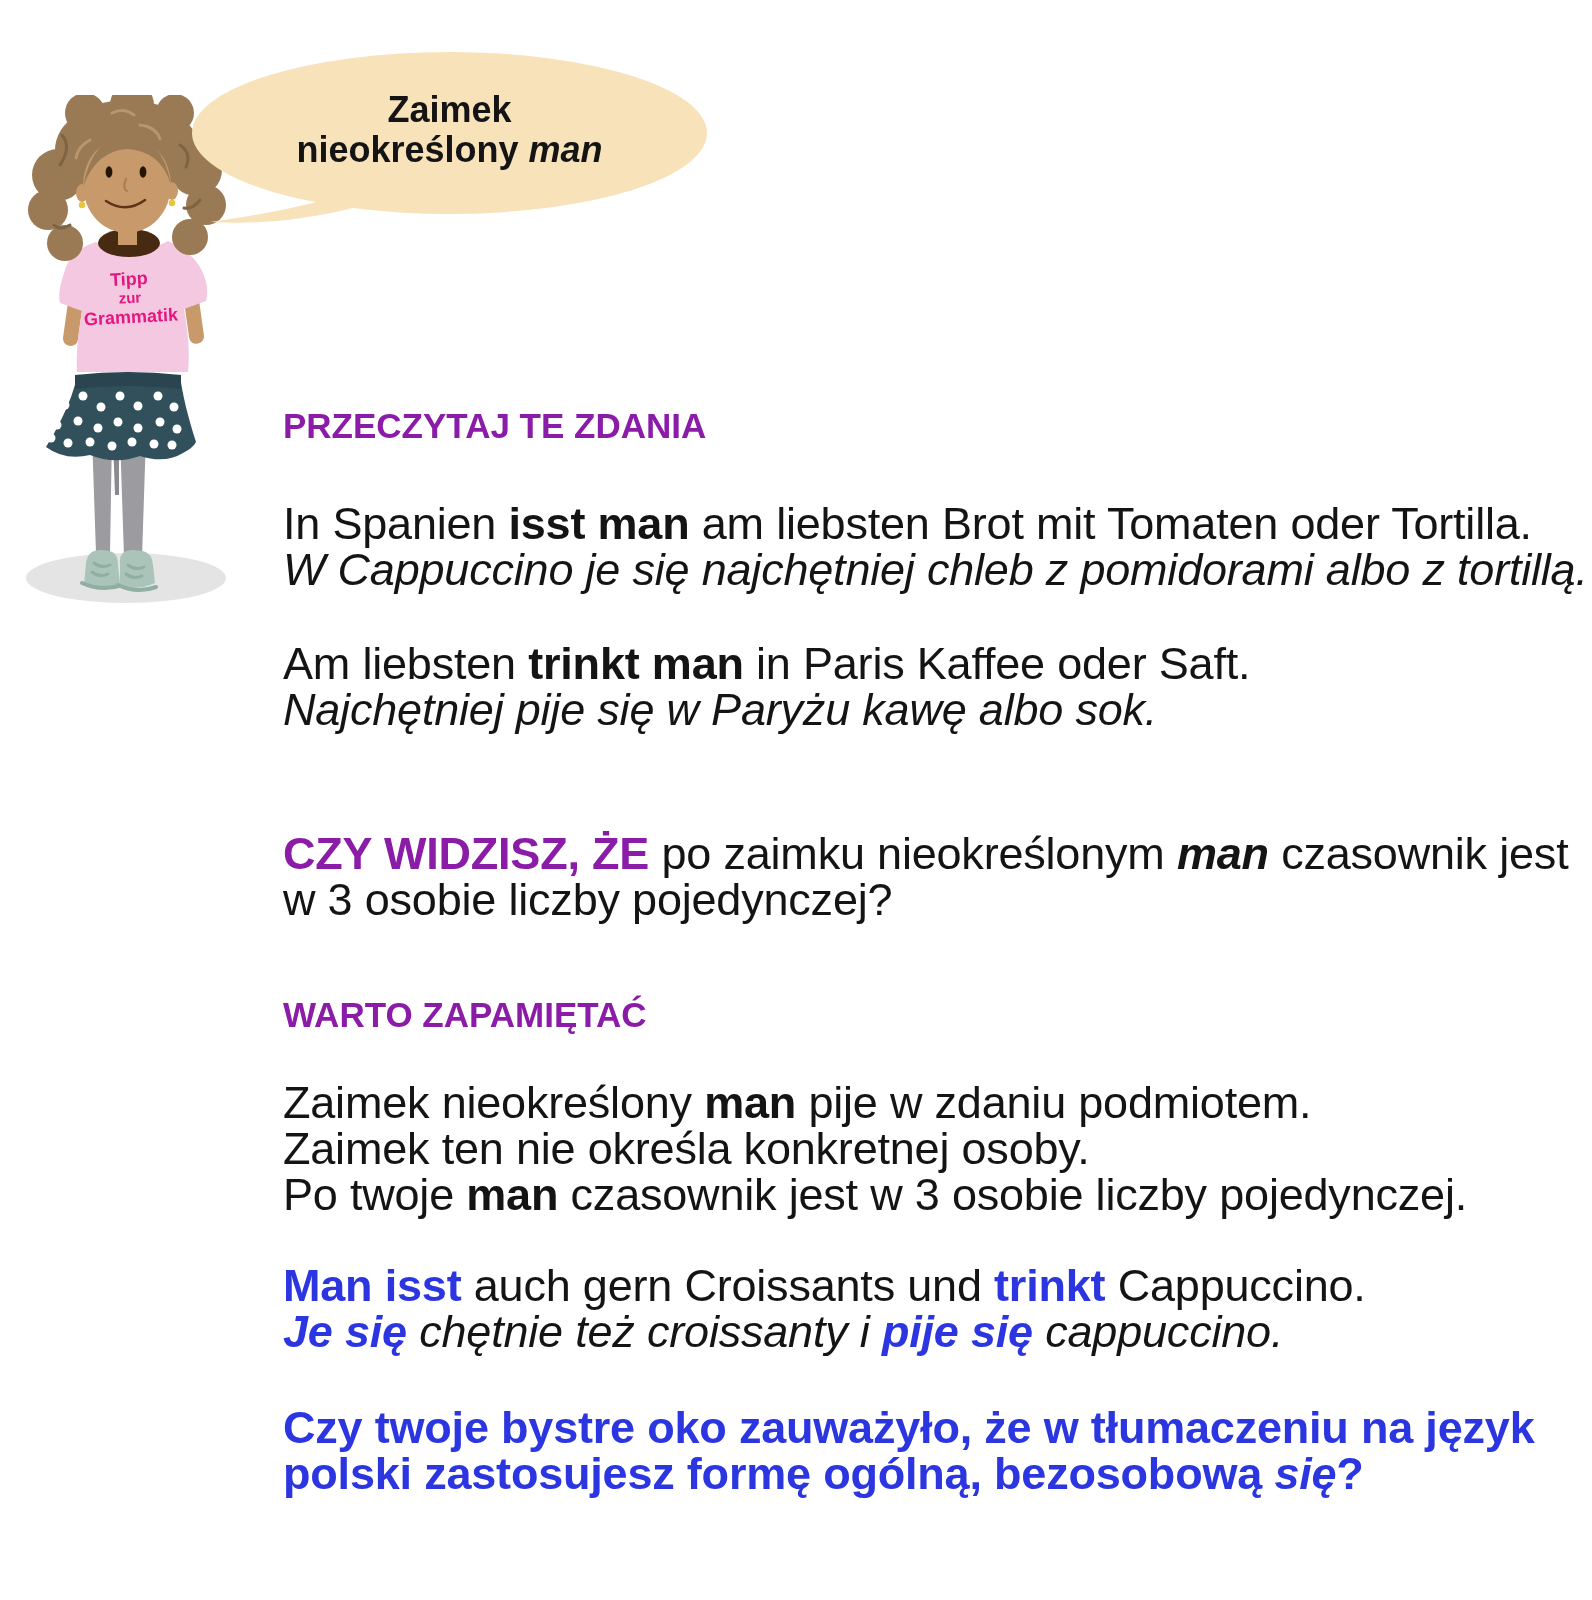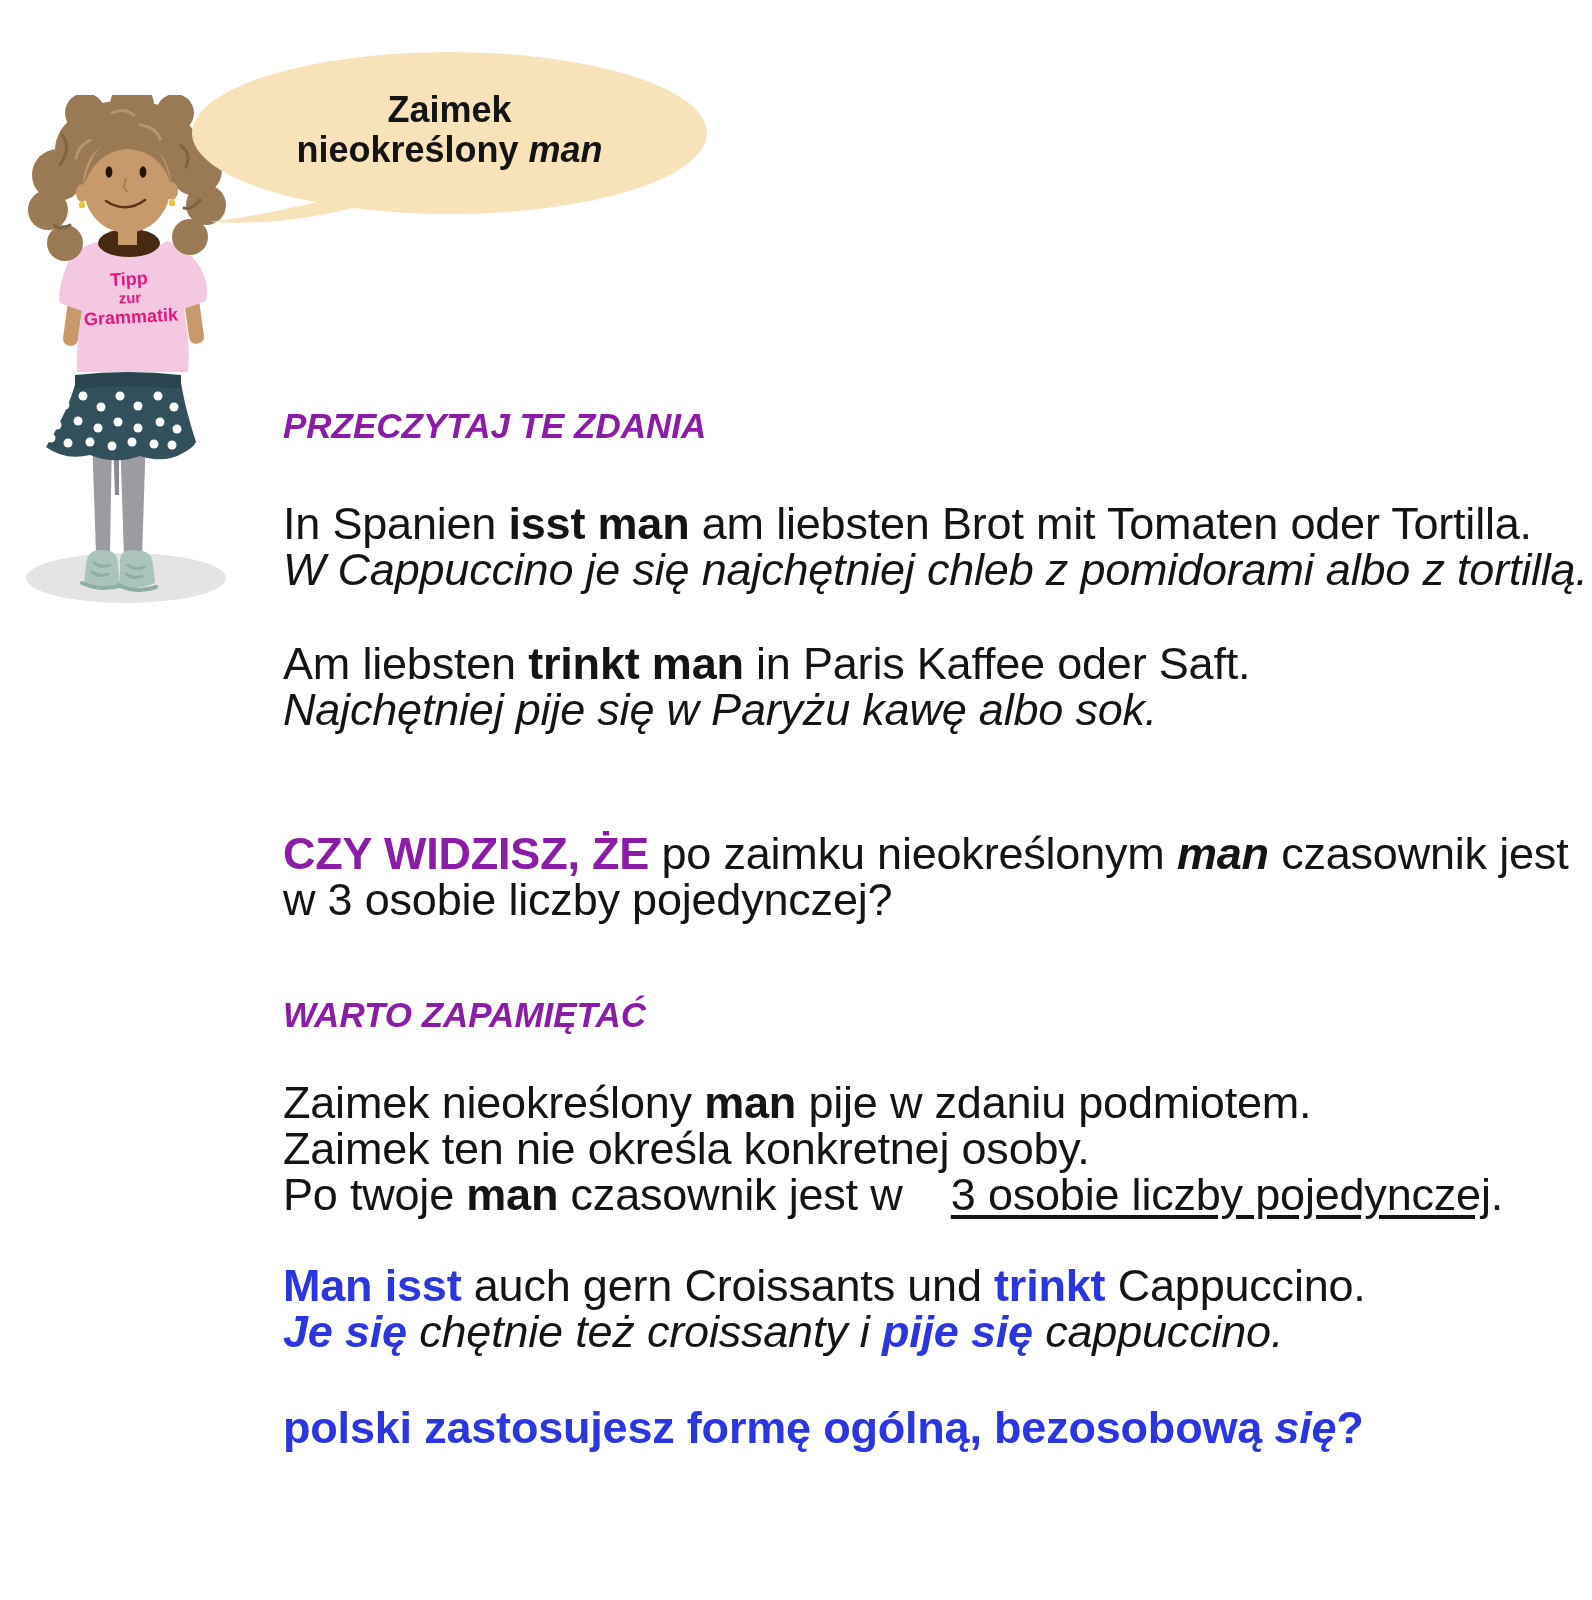--- a/index.html
+++ b/index.html
@@ -6,26 +6,26 @@
   .page{
     position:relative; width:1592px; height:1600px; overflow:hidden;
     background:#ffffff;
     font-family:"Liberation Sans","DejaVu Sans",sans-serif;
     color:#111;
   }
   
   .tb{position:absolute; left:283px;}
   .row{display:block; white-space:nowrap; font-size:45px; line-height:46px; letter-spacing:-0.2px; color:#141414;}
   .row b{font-weight:bold;}
-  .h{font-size:35px; line-height:46px; font-weight:bold; color:#8A1CA8; white-space:nowrap; letter-spacing:0;font-style:italic;}
+  .h{font-size:35px; line-height:46px; font-weight:bold; color:#8A1CA8; white-space:nowrap; letter-spacing:0;}
   .purple{color:#8A1CA8; font-weight:bold;}
   .blue{color:#2B36E0;}
   .b{font-weight:bold;}
   .it{font-style:italic;}
-  .u{text-decoration:underline; text-underline-offset:5px;margin-left:36px;}
+  .u{text-underline-offset:5px;}
   
   .bubble{
     position:absolute; left:192px; top:52px; width:515px; height:162px;
     background:#F8E2BA; border-radius:50%;
     display:flex; flex-direction:column; align-items:center; justify-content:center;
     transform:translateZ(0);
   }
   .bubble .bl{font-size:36px; line-height:46px; font-weight:bold; color:#141414; white-space:nowrap; margin-top:-6px;}
   .bubble-tail{position:absolute; left:195px; top:148px; width:290px; height:100px;}
   .girl{position:absolute; left:20px; top:95px; width:232px; height:530px;}
@@ -189,16 +189,17 @@
     <span class="row"><span>Zaimek ten nie określa konkretnej osoby.</span></span>
     <span class="row"><span>Po twoje </span><b>man</b><span> czasownik jest w </span><span class="u">3 osobie liczby pojedynczej</span><span>.</span></span>
   </div>
 
   <div class="tb" style="top:1263px;">
     <span class="row"><b class="blue">Man isst</b><span> auch gern Croissants und </span><b class="blue">trinkt</b><span> Cappuccino.</span></span>
     <span class="row it"><b class="blue">Je się</b><span> chętnie też croissanty i </span><b class="blue">pije się</b><span> cappuccino.</span></span>
   </div>
 
   <div class="tb" style="top:1405px;">
+    <span class="row blue b"><span>Czy twoje bystre oko zauważyło, że w tłumaczeniu na język</span></span>
     <span class="row blue b"><span>polski zastosujesz formę ogólną, bezosobową </span><span class="it">się</span><span>?</span></span>
   </div>
 
 </div>
 
 </body></html>

